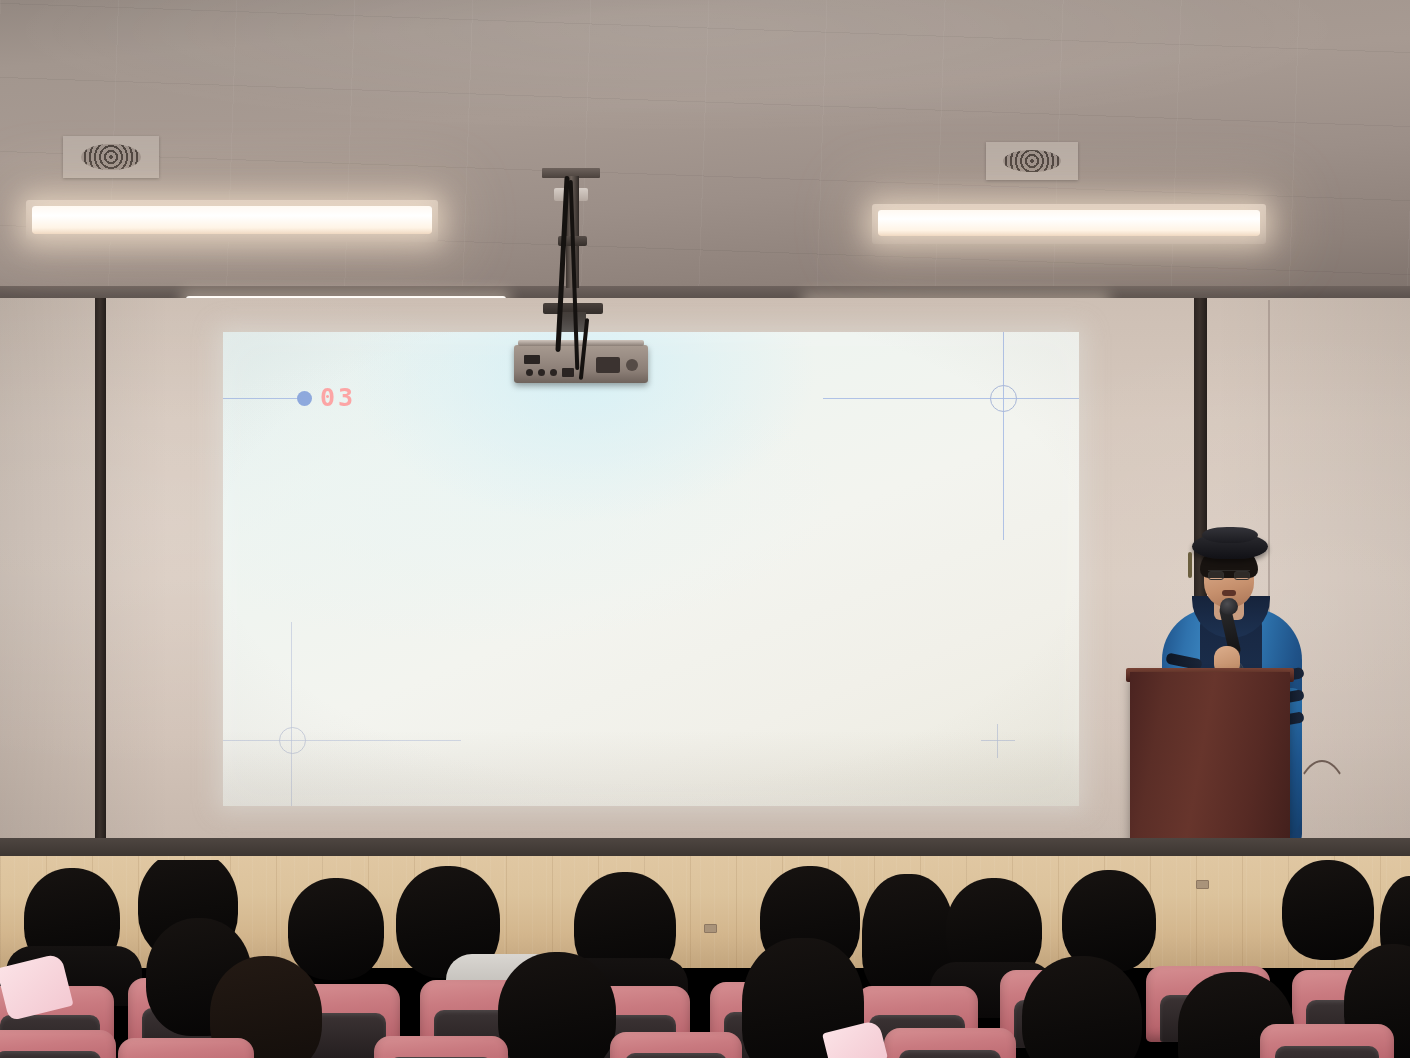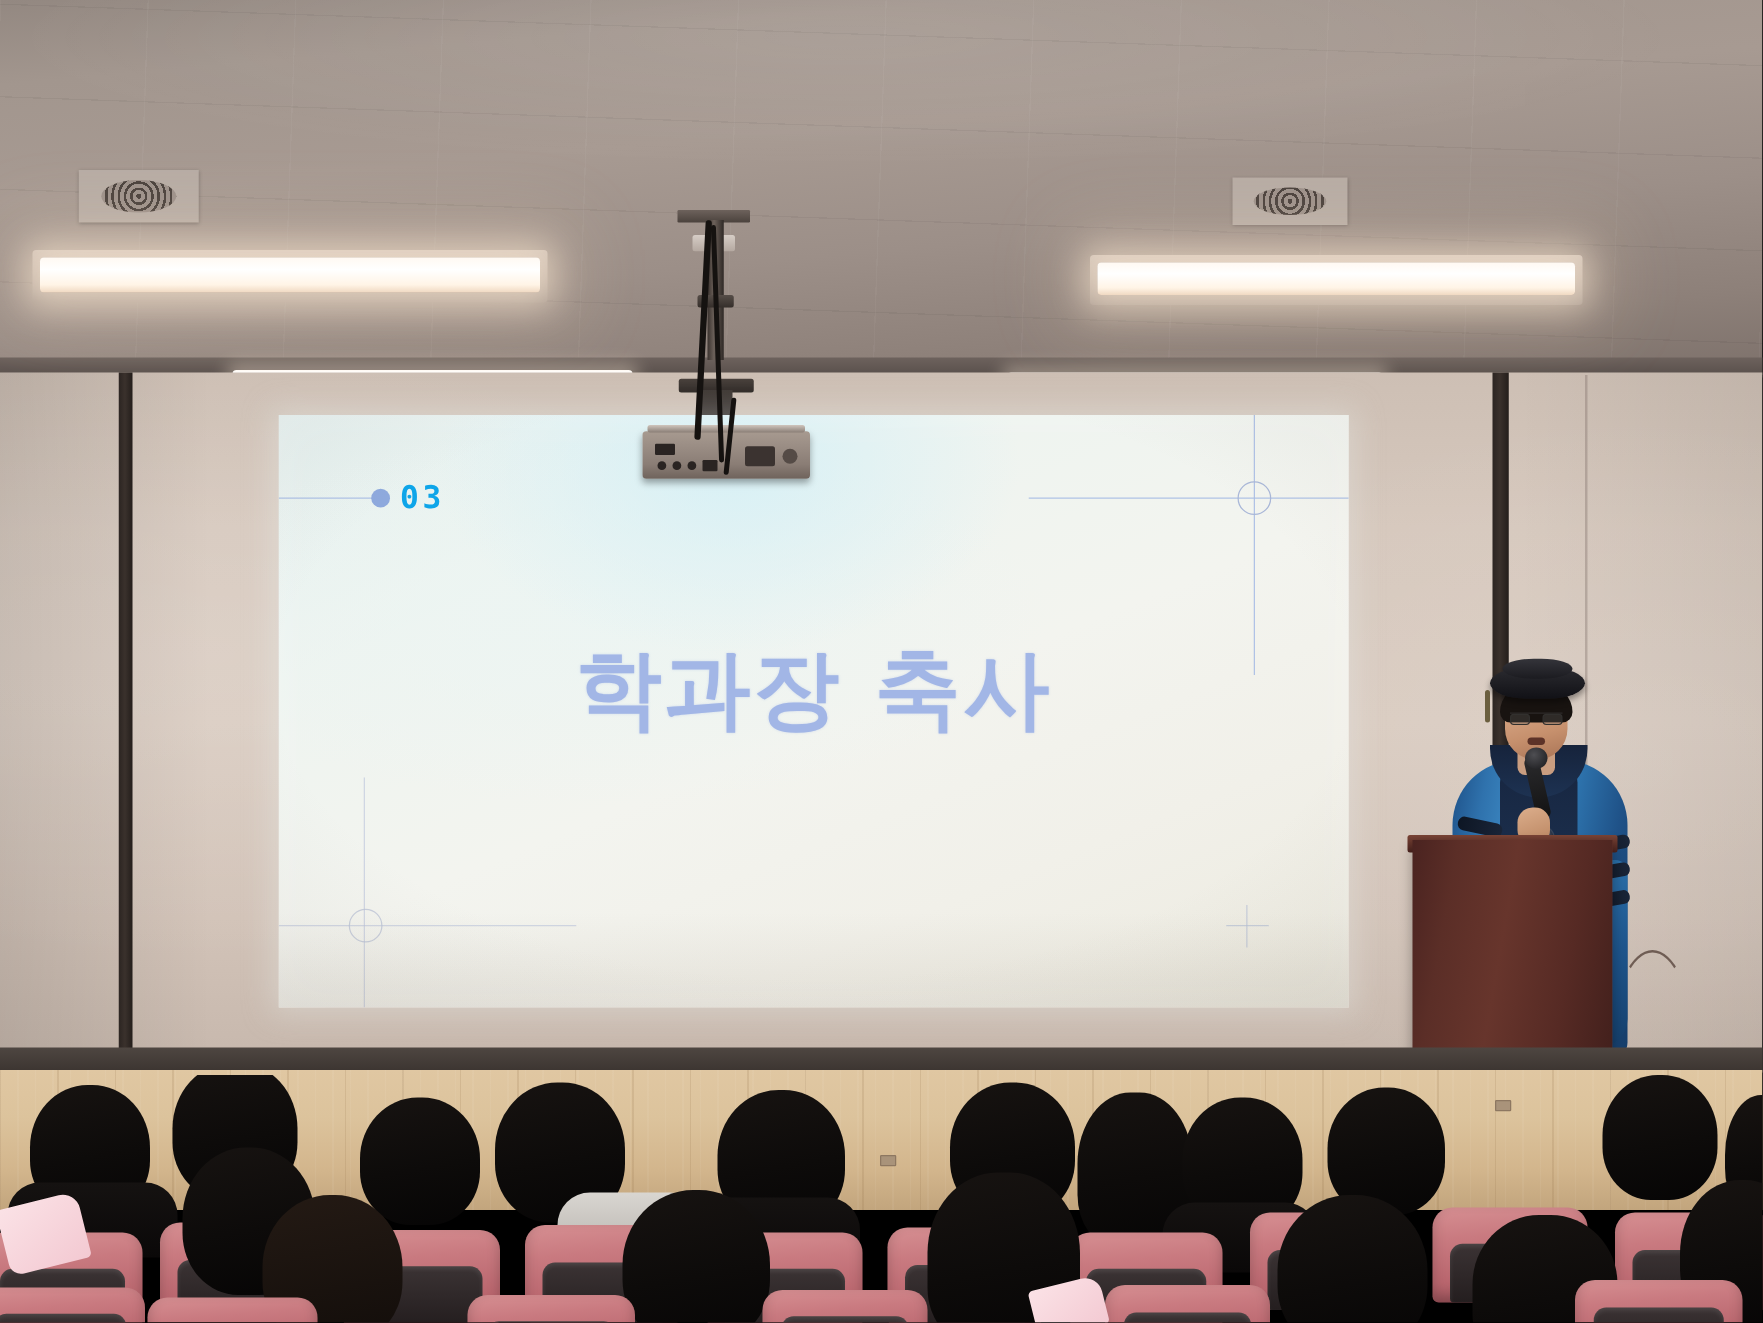--- a/index.html
+++ b/index.html
@@ -165,21 +165,21 @@
   .deco-ring.soft { border-color:#b9c2d6; opacity:.75; }
   .deco-plus { position:absolute; }
   .deco-plus i {
     position:absolute; background:#b7c0d6; opacity:.72; display:block;
   }
 
   .slide-num {
     position:absolute; left:320px; top:385px;
     font-family:"DejaVu Sans Mono", monospace;
     font-size:25px; letter-spacing:3px; font-weight:700;
-    color:#0ea5e9; line-height:1;
+    color:#fca5a5; line-height:1;
   }
 
   .slide-title {
     position:absolute; left:0; right:0; top:516px; text-align:center;
     font-family:"DejaVu Sans", sans-serif;
     font-size:69px; font-weight:700; letter-spacing:2px;
     color:#a2b6e6; line-height:1.05;
     text-shadow:0 0 2px rgba(162,182,230,.45);
   }
 
@@ -375,21 +375,20 @@
     <div class="deco-plus" style="left:758px; top:392px; width:34px; height:34px;">
       <i style="left:0; top:16px; width:34px; height:1.4px;"></i>
       <i style="left:16px; top:0; width:1.4px; height:34px;"></i>
     </div>
 
     <div class="slide-vignette screen-vignette"></div>
   </div>
 
   <div class="slide-num">03</div>
 
-  <div class="slide-title" style="left:223px; width:856px;">학과장 축사</div>
 
   <div class="projector">
     <div class="top-rail"></div>
     <div class="port" style="left:10px; top:10px; width:16px; height:9px;"></div>
     <div class="port" style="left:12px; top:24px; width:7px; height:7px; border-radius:50%;"></div>
     <div class="port" style="left:24px; top:24px; width:7px; height:7px; border-radius:50%;"></div>
     <div class="port" style="left:36px; top:24px; width:7px; height:7px; border-radius:50%;"></div>
     <div class="port" style="left:48px; top:23px; width:12px; height:9px;"></div>
     <div class="port" style="left:82px; top:12px; width:24px; height:16px; border-radius:2px; background:#3b3330;"></div>
     <div class="port" style="left:112px; top:14px; width:12px; height:12px; border-radius:50%; background:#554b46;"></div>

